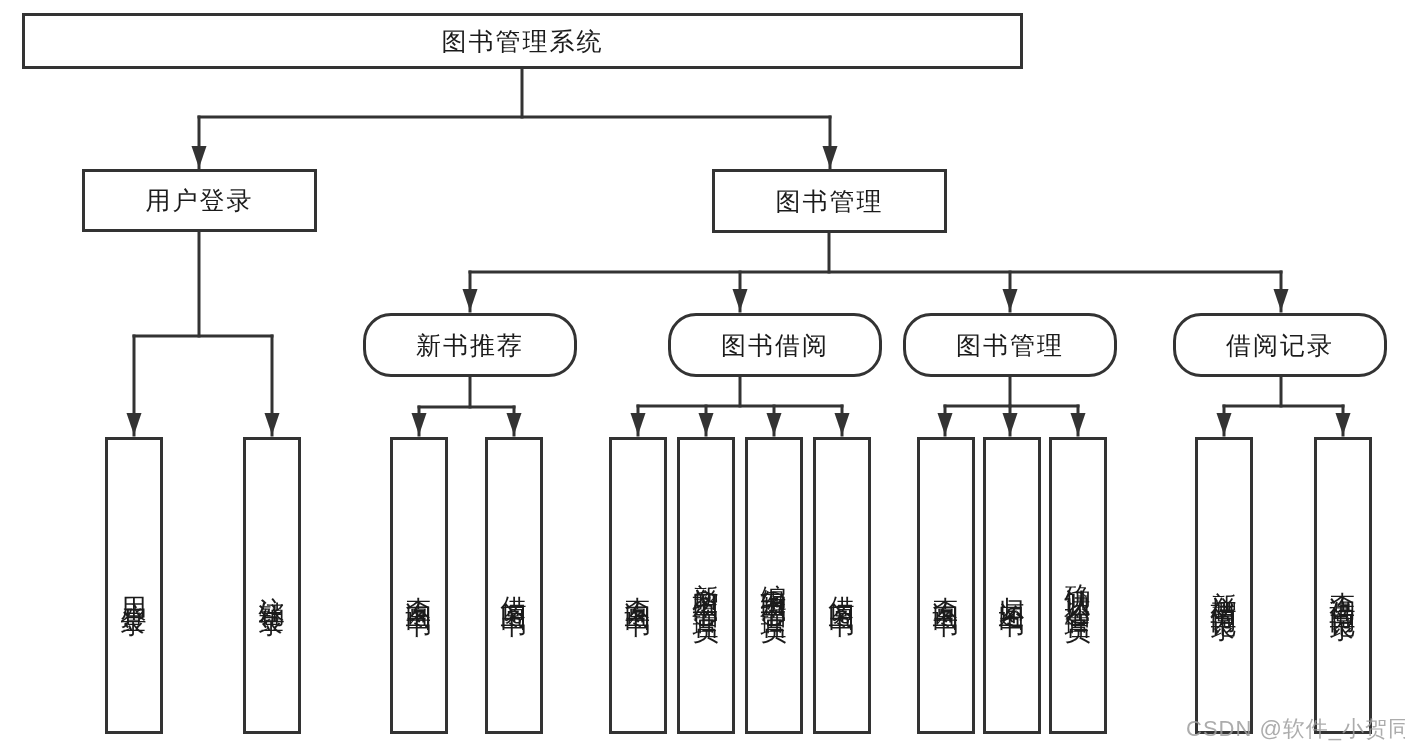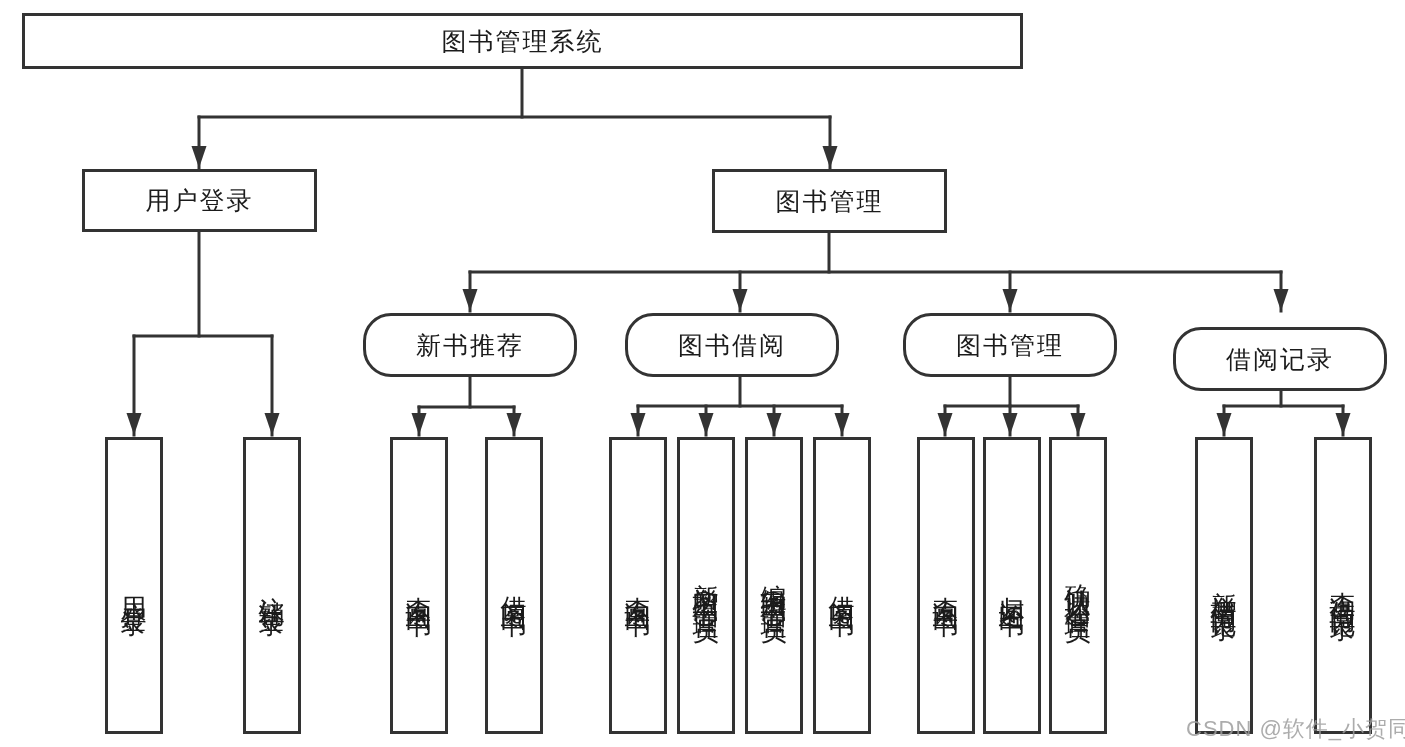--- a/index.html
+++ b/index.html
@@ -10,23 +10,23 @@
   .node { position: absolute; box-sizing: border-box; z-index: 2;
           border: 3px solid #333333; background: #ffffff; color: #1b1b1b;
           display: flex; align-items: center; justify-content: center;
           line-height: 1; }
   .hnode { font-size: 25px; letter-spacing: 2px; }
   .root  { left: 22px;  top: 13px;  width: 1001px; height: 56px; }
   .n-login { left: 82px;  top: 169px; width: 235px; height: 63px; }
   .n-mgmt  { left: 712px; top: 169px; width: 235px; height: 64px; text-align: center; }
   .lvl3 { top: 313px; height: 64px; width: 214px; border-radius: 28px; }
   .n-recommend { left: 363px; }
-  .n-borrow    { left: 625px; }
+  .n-borrow    { left: 668px; }
   .n-current   { left: 903px; }
-  .n-records   { left: 1173px; margin-top: 14px; }
+  .n-records   { left: 1173px; }
   .leaf { top: 437px; width: 58px; height: 297px;
           writing-mode: vertical-rl; text-orientation: mixed;
           font-size: 26px; letter-spacing: 5px; }
   .f1  { left: 105px; }  .f2  { left: 243px; }
   .f3  { left: 390px; }  .f4  { left: 485px; }
   .f5  { left: 609px; }  .f6  { left: 677px; }
   .f7  { left: 745px; }  .f8  { left: 813px; }
   .f9  { left: 917px; }  .f10 { left: 983px; }
   .f11 { left: 1049px; }
   .f12 { left: 1195px; } .f13 { left: 1314px; }

